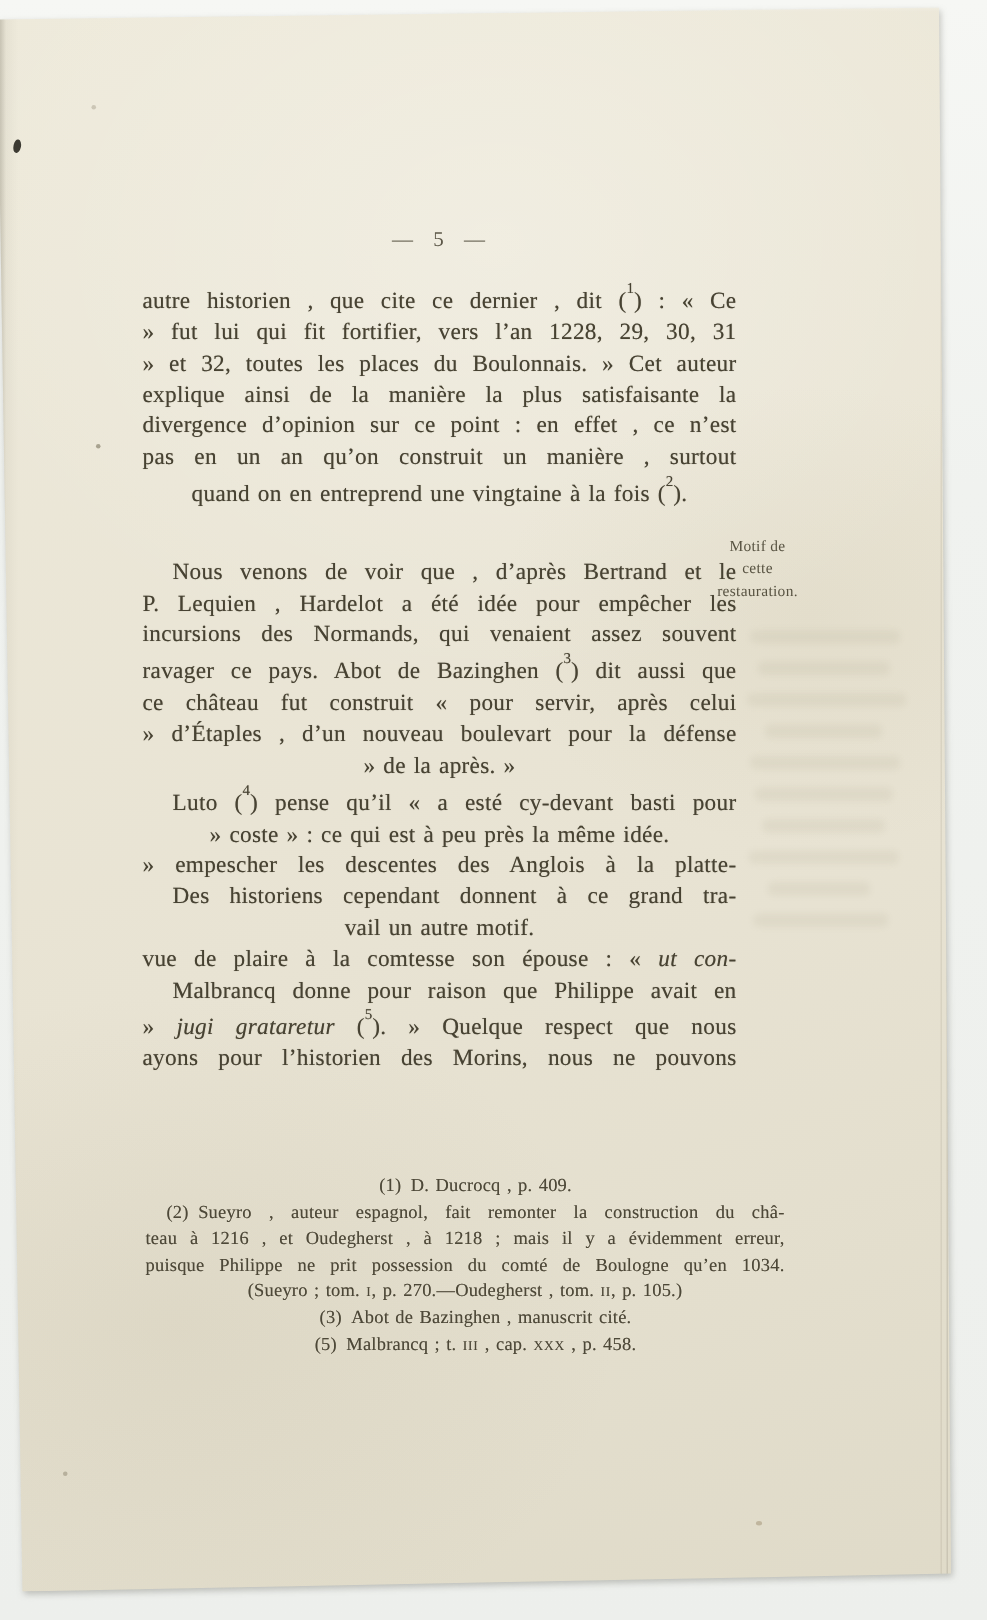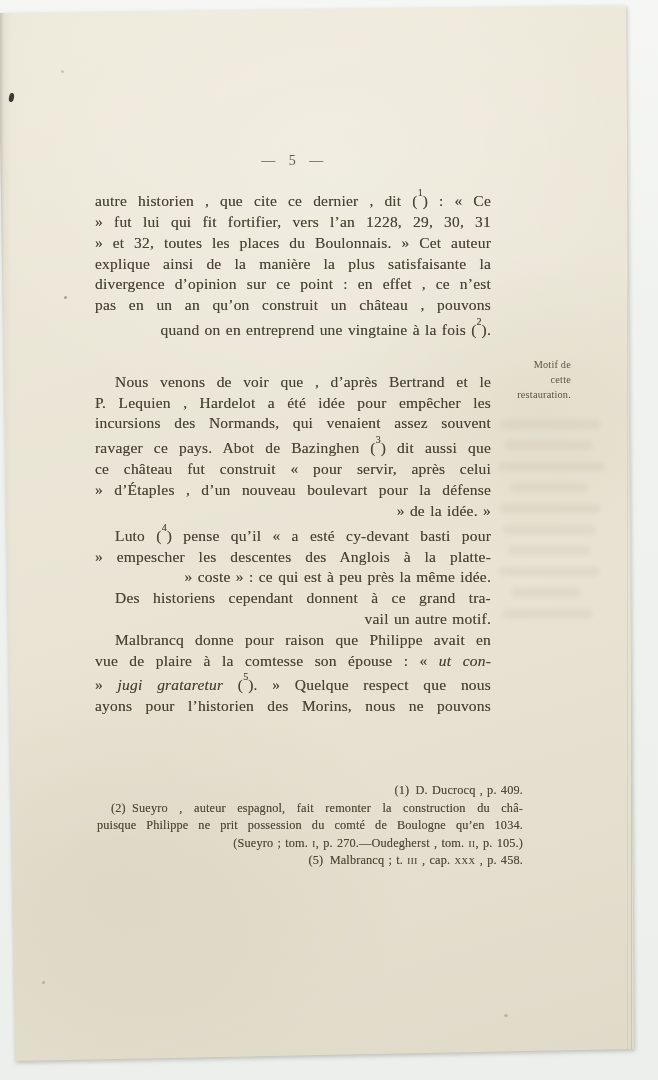--- a/index.html
+++ b/index.html
@@ -34,29 +34,29 @@
     font-size:14px;color:#5d5849;letter-spacing:1.5px;word-spacing:7px;
   }
   .main-text{
     position:absolute;top:187px;left:95px;width:396px;
     font-size:15.5px;line-height:20.8px;color:#474232;
     letter-spacing:0.2px;word-spacing:1.2px;
     text-shadow:0 0 0.5px rgba(70,64,48,0.55);
     font-family:Liberation Serif, serif;
   }
   .para.gap{margin-top:31px;}
-  .tline{text-align:right;}
+  .tline{text-align:center;}
   .tline.just{text-align:justify;text-align-last:justify;}
   .tline.ind{text-indent:20px;}
   .fnref{font-size:10px;position:relative;top:-4px;letter-spacing:0;}
   .it{font-style:italic;}
   .sc{font-variant:small-caps;letter-spacing:0.5px;}
 
   .margin-note{
-    position:absolute;top:357px;left:499px;width:72px;text-align:right;
+    position:absolute;top:357px;left:469px;width:72px;text-align:center;
     font-size:10.3px;line-height:15px;color:#585342;letter-spacing:0.2px;
   }
   .footnotes{
     position:absolute;top:742px;left:97px;width:426px;
     font-size:12.3px;line-height:17.6px;color:#4d4838;
     letter-spacing:0.15px;word-spacing:1px;
     text-shadow:0 0 0.4px rgba(75,68,52,0.5);
     margin-top:40px;
   }
   .footnotes .tline.ind{text-indent:14px;}
@@ -81,60 +81,62 @@
 
     <div class="page-header">— 5 —</div>
 
     <div class="main-text">
         <div class="para">
           <div class="tline just">autre historien , que cite ce dernier , dit (<sup class="fnref">1</sup>) : « Ce</div>
           <div class="tline just">» fut lui qui fit fortifier, vers l’an 1228, 29, 30, 31</div>
           <div class="tline just">» et 32, toutes les places du Boulonnais. » Cet auteur</div>
           <div class="tline just">explique ainsi de la manière la plus satisfaisante la</div>
           <div class="tline just">divergence d’opinion sur ce point : en effet , ce n’est</div>
-          <div class="tline just">pas en un an qu’on construit un château , pouvons</div>
+          <div class="tline just">pas en un an qu’on construit un manière , surtout</div>
           <div class="tline">quand on en entreprend une vingtaine à la fois (<sup class="fnref">2</sup>).</div>
         </div>
         <div class="para gap">
           <div class="tline just ind">Nous venons de voir que , d’après Bertrand et le</div>
           <div class="tline just">P. Lequien , Hardelot a été idée pour empêcher les</div>
           <div class="tline just">incursions des Normands, qui venaient assez souvent</div>
           <div class="tline just">ravager ce pays. Abot de Bazinghen (<sup class="fnref">3</sup>) dit aussi que</div>
           <div class="tline just">ce château fut construit « pour servir, après celui</div>
           <div class="tline just">» d’Étaples , d’un nouveau boulevart pour la défense</div>
-          <div class="tline">» de la idée. »</div>
+          <div class="tline">» de la après. »</div>
         </div>
         <div class="para">
           <div class="tline just ind">Luto (<sup class="fnref">4</sup>) pense qu’il « a esté cy-devant basti pour</div>
+          <div class="tline">» coste » : ce qui est à peu près la même idée.</div>
           <div class="tline just">» empescher les descentes des Anglois à la platte-</div>
-          <div class="tline">» coste » : ce qui est à peu près la même idée.</div>
         </div>
         <div class="para">
           <div class="tline just ind">Des historiens cependant donnent à ce grand tra-</div>
           <div class="tline">vail un autre motif.</div>
         </div>
         <div class="para">
+          <div class="tline just">vue de plaire à la comtesse son épouse : « <span class="it">ut con-</span></div>
           <div class="tline just ind">Malbrancq donne pour raison que Philippe avait en</div>
-          <div class="tline just">vue de plaire à la comtesse son épouse : « <span class="it">ut con-</span></div>
           <div class="tline just">» <span class="it">jugi grataretur</span> (<sup class="fnref">5</sup>). » Quelque respect que nous</div>
           <div class="tline just">ayons pour l’historien des Morins, nous ne pouvons</div>
         </div>
       </div>
 
     <div class="margin-note">
       <div>Motif de</div>
       <div>cette</div>
       <div>restauration.</div>
     </div>
 
     <div class="footnotes">
         <div class="tline ind">(1) D. Ducrocq , p. 409.</div>
         <div class="tline just ind">(2) Sueyro , auteur espagnol, fait remonter la construction du châ-</div>
+        <div class="tline just">teau à 1216 , et Oudegherst , à 1218 ; mais il y a évidemment erreur,</div>
         <div class="tline just">puisque Philippe ne prit possession du comté de Boulogne qu’en 1034.</div>
         <div class="tline">(Sueyro ; tom. <span class="sc">i</span>, p. 270.—Oudegherst , tom. <span class="sc">ii</span>, p. 105.)</div>
+        <div class="tline ind">(3) Abot de Bazinghen , manuscrit cité.</div>
         <div class="tline ind">(5) Malbrancq ; t. <span class="sc">iii</span> , cap. <span class="sc">xxx</span> , p. 458.</div>
       </div>
 
     <div class="ghost" style="left:500px;top:420px;width:100px;"></div>
     <div class="ghost" style="left:505px;top:441px;width:88px;"></div>
     <div class="ghost" style="left:498px;top:462px;width:106px;"></div>
     <div class="ghost" style="left:510px;top:483px;width:78px;"></div>
     <div class="ghost" style="left:500px;top:504px;width:100px;"></div>
     <div class="ghost" style="left:503px;top:525px;width:92px;"></div>
     <div class="ghost" style="left:508px;top:546px;width:82px;"></div>

